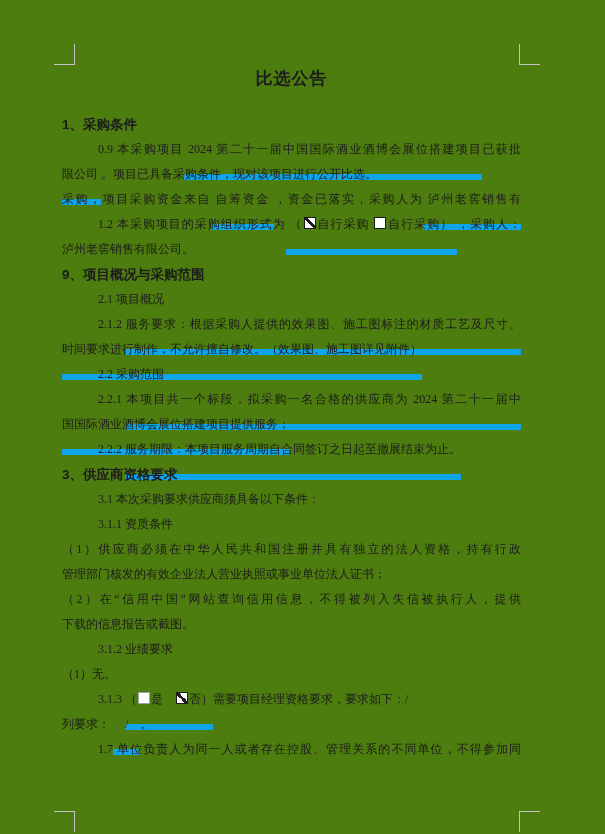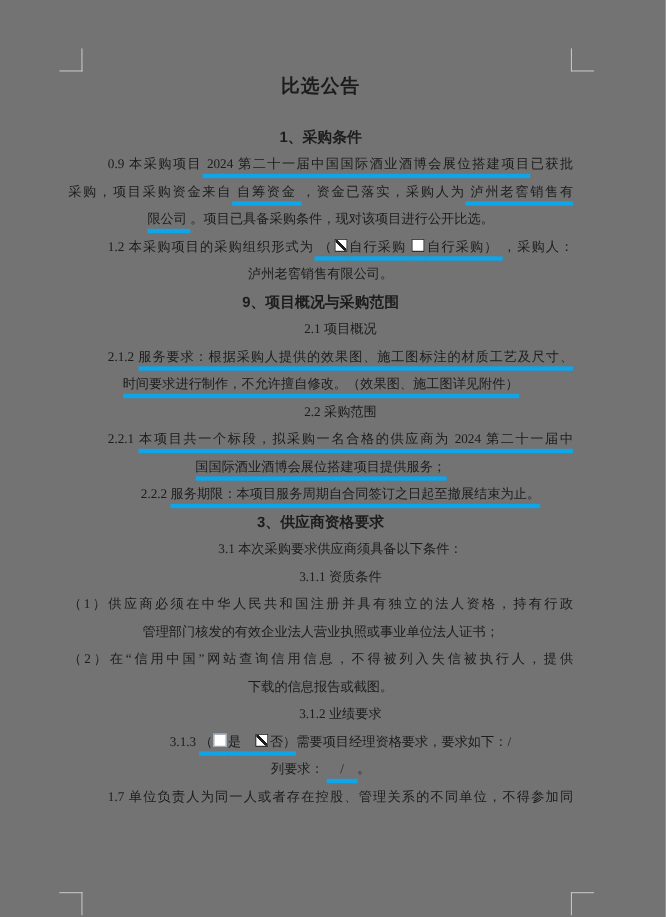--- a/index.html
+++ b/index.html
@@ -4,21 +4,21 @@
 <style>
   html, body { margin: 0; padding: 0; }
   body {
     width: 605px; height: 834px;
     background: #ffffff;
     position: relative;
     overflow: hidden;
     font-family: "Liberation Serif", "DejaVu Serif", serif;
     color: #1c1c1c;
   }
-  .page { position: absolute; inset: 0; background: #737373; }
+  .page { position: absolute; inset: 0; background: #4d7c0f; }
 
   
   .crop { position: absolute; width: 20px; height: 20px; }
   .crop.tl { left: 54px;  top: 44px;  border-right: 1px solid #c3c3c3; border-bottom: 1px solid #c3c3c3; }
   .crop.tr { left: 519px; top: 44px;  border-left: 1px solid #c3c3c3;  border-bottom: 1px solid #c3c3c3; }
   .crop.bl { left: 54px;  top: 811px; border-right: 1px solid #c3c3c3; border-top: 1px solid #c3c3c3; }
   .crop.br { left: 519px; top: 811px; border-left: 1px solid #c3c3c3;  border-top: 1px solid #c3c3c3; }
 
   .content {
     position: absolute;
@@ -32,31 +32,30 @@
     line-height: 26px;
     text-align: center;
     margin-bottom: 20px;
     letter-spacing: 1px;
   }
   .line {
     font-size: 12px;
     line-height: 25px;
     height: 25px;
     white-space: nowrap;
-    text-align: center;
   }
   .line.heading {
     font-family: "Liberation Sans", "DejaVu Sans", sans-serif;
     font-weight: bold;
     font-size: 13.5px;
   }
   .line.ind  { text-indent: 36px; }
   .line.fill { white-space: normal; text-align: justify; text-align-last: justify; }
 
-  .u { border-bottom: 4px solid #0ea5e9; padding-bottom: 2px; }
+  .u { border-bottom: 6px solid #0ea5e9; padding-bottom: 18px; }
 
   .cb {
     display: inline-block;
     width: 10px; height: 10px;
     border: 1px solid #1c1c1c;
     vertical-align: -1px;
     margin: 0 1px;
     position: relative;
     background: #ffffff;
   }
@@ -75,38 +74,39 @@
   <div class="crop tl"></div>
   <div class="crop tr"></div>
   <div class="crop bl"></div>
   <div class="crop br"></div>
 
   <div class="content">
     <div class="doc-title">比选公告</div>
     <div>
         <div class="line heading"><span>1、采购条件</span></div>
         <div class="line ind fill"><span>0.9 本采购项目</span><span class="u"> 2024 第二十一届中国国际酒业酒博会展位搭建项目</span><span>已获批</span></div>
+        <div class="line"><span class="u">限公司 </span><span>。项目已具备采购条件，现对该项目进行公开比选。</span></div>
         <div class="line fill"><span>采购，项目采购资金来自</span><span class="u"> 自筹资金 </span><span>，资金已落实，采购人为</span><span class="u"> 泸州老窖销售有</span></div>
-        <div class="line"><span class="u">限公司 </span><span>。项目已具备采购条件，现对该项目进行公开比选。</span></div>
         <div class="line ind fill"><span>1.2 本采购项目的采购组织形式为</span><span class="u"> （</span><span class="u"><span class="cb checked"></span></span><span class="u">自行采购 </span><span class="u"><span class="cb"></span></span><span class="u">自行采购） </span><span>，采购人：</span></div>
         <div class="line"><span>泸州老窖销售有限公司。</span></div>
         <div class="line heading"><span>9、项目概况与采购范围</span></div>
         <div class="line ind"><span>2.1 项目概况</span></div>
         <div class="line ind fill"><span>2.1.2 </span><span class="u">服务要求：根据采购人提供的效果图、施工图标注的材质工艺及尺寸、</span></div>
         <div class="line"><span class="u">时间要求进行制作，不允许擅自修改。（效果图、施工图详见附件）</span></div>
         <div class="line ind"><span>2.2 采购范围</span></div>
         <div class="line ind fill"><span>2.2.1 </span><span class="u">本项目共一个标段，拟采购一名合格的供应商为 2024 第二十一届中</span></div>
         <div class="line"><span class="u">国国际酒业酒博会展位搭建项目提供服务；</span></div>
         <div class="line ind"><span>2.2.2 </span><span class="u">服务期限：本项目服务周期自合同签订之日起至撤展结束为止。</span></div>
         <div class="line heading"><span>3、供应商资格要求</span></div>
         <div class="line ind"><span>3.1 本次采购要求供应商须具备以下条件：</span></div>
         <div class="line ind"><span>3.1.1 资质条件</span></div>
         <div class="line fill"><span>（1）供应商必须在中华人民共和国注册并具有独立的法人资格，持有行政</span></div>
         <div class="line"><span>管理部门核发的有效企业法人营业执照或事业单位法人证书；</span></div>
         <div class="line fill"><span>（2）在“信用中国”网站查询信用信息，不得被列入失信被执行人，提供</span></div>
         <div class="line"><span>下载的信息报告或截图。</span></div>
         <div class="line ind"><span>3.1.2 业绩要求</span></div>
+        <div class="line"><span>（1）无。</span></div>
         <div class="line ind"><span>3.1.3 </span><span class="u">（</span><span class="u"><span class="cb light"></span></span><span class="u">是　</span><span class="u"><span class="cb checked"></span></span><span class="u">否）</span><span>需要项目经理资格要求，要求如下：/</span></div>
         <div class="line"><span>列要求： </span><span class="u">　/　</span><span>。</span></div>
         <div class="line ind fill"><span>1.7 单位负责人为同一人或者存在控股、管理关系的不同单位，不得参加同</span></div>
       </div>
   </div>
 </div>
 
 </body></html>

